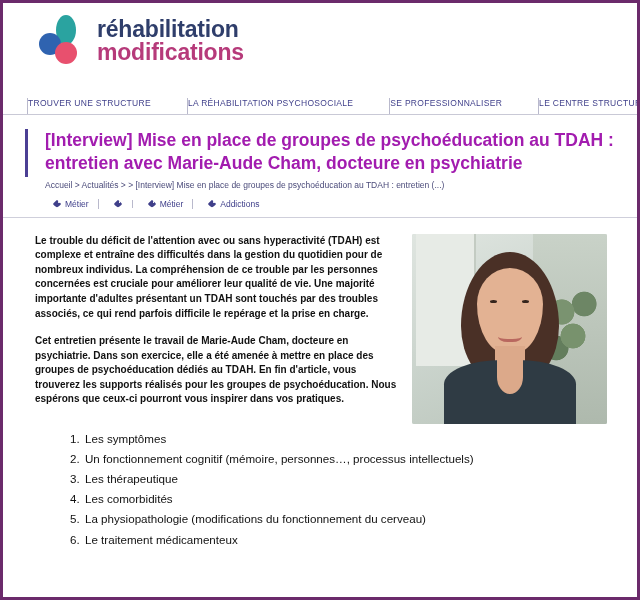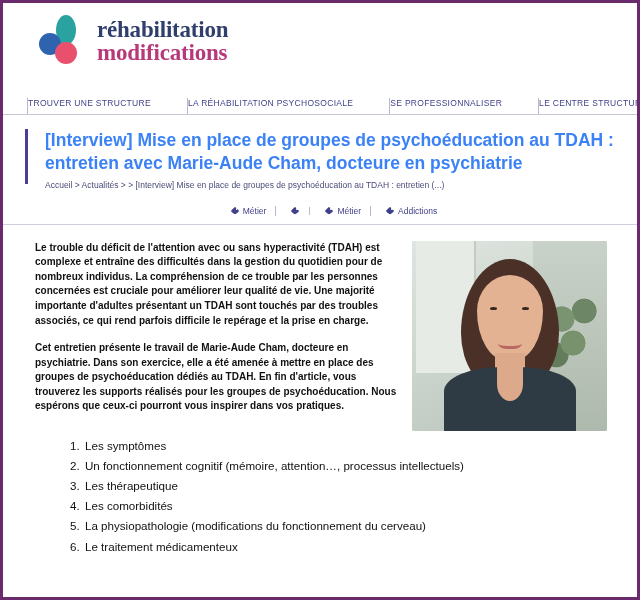--- a/index.html
+++ b/index.html
@@ -21,21 +21,20 @@
     border: 3px solid #6b2a6b;
     background: #ffffff;
     overflow: hidden;
   }
   
   .header {
     height: 82px;
     padding: 12px 0 0 36px;
     box-sizing: border-box;
     position: relative;
-    font-family: Liberation Serif, serif;
   }
   .logo {
     display: flex;
     align-items: center;
   }
   .logo-mark {
     width: 52px;
     height: 52px;
     position: relative;
     flex: none;
@@ -111,32 +110,32 @@
   .title-band:before {
     content: "";
     position: absolute;
     left: 22px; top: 14px; bottom: 40px;
     width: 3px;
     background: #4b3f94;
   }
   .page-title {
     font-size: 17.5px;
     line-height: 1.33;
-    color: #3b82f6;
+    color: #a21caf;
     font-weight: 700;
     margin: 0 0 4px 0;
   }
   .breadcrumb {
     font-size: 8.5px;
     color: #4b4b7a;
-    margin-bottom: 16px;
+    margin-bottom: 9px;
   }
   .tags {
     display: flex;
-    justify-content: center;
+    justify-content: flex-start;
     align-items: center;
     gap: 7px;
     font-size: 8.5px;
     color: #3f3f8a;
   }
   .tag {
     padding: 0 9px;
     border-right: 1px solid #b9b9cc;
     display: flex;
     align-items: center;
@@ -341,21 +340,21 @@
         <div class="neck"></div>
         <div class="shirt"></div>
       </div>
       <p class="para">Le trouble du déficit de l'attention avec ou sans hyperactivité (TDAH) est complexe et entraîne des difficultés dans la gestion du quotidien pour de nombreux individus. La compréhension de ce trouble par les personnes concernées est cruciale pour améliorer leur qualité de vie. Une majorité importante d'adultes présentant un TDAH sont touchés par des troubles associés, ce qui rend parfois difficile le repérage et la prise en charge.</p>
       <p class="para">Cet entretien présente le travail de Marie-Aude Cham, docteure en psychiatrie. Dans son exercice, elle a été amenée à mettre en place des groupes de psychoéducation dédiés au TDAH. En fin d'article, vous trouverez les supports réalisés pour les groupes de psychoéducation. Nous espérons que ceux-ci pourront vous inspirer dans vos pratiques.</p>
     </div>
 
     <div class="list-wrap">
       <ol class="topics">
         <li>Les symptômes</li>
-        <li>Un fonctionnement cognitif (mémoire, attention…, processus intellectuels)</li>
+        <li>Un fonctionnement cognitif (mémoire, personnes…, processus intellectuels)</li>
         <li>Les thérapeutique</li>
         <li>Les comorbidités</li>
         <li>La physiopathologie (modifications du fonctionnement du cerveau)</li>
         <li>Le traitement médicamenteux</li>
 
       </ol>
     </div>
   </div>
 
 </div>

